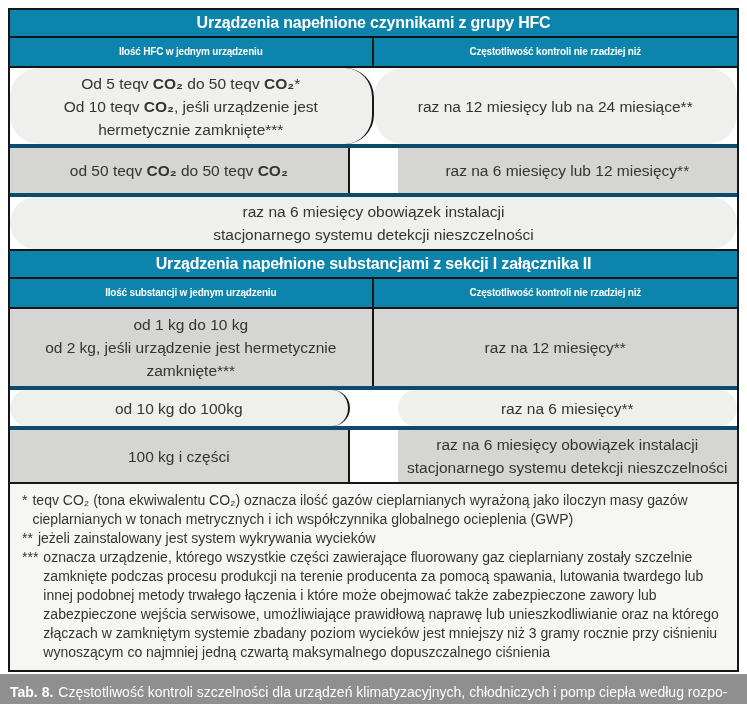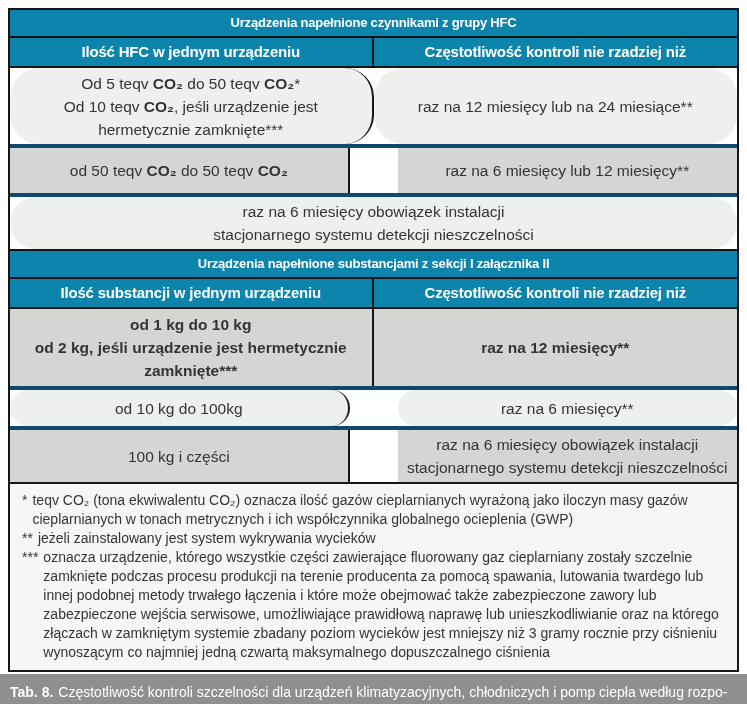--- a/index.html
+++ b/index.html
@@ -18,44 +18,44 @@
     font-family:"Liberation Sans","DejaVu Sans",sans-serif;
   }
   .page{width:747px;height:704px;display:flex;flex-direction:column;}
   .table-wrap{
     margin:8px 8px 0 8px;
     border:2px solid var(--border);
     background:#fff;
   }
   .band-title{
     background:var(--teal);color:#fff;font-weight:bold;text-align:center;
-    font-size:13px;line-height:19px;padding:3px 4px 4px;
+    font-size:16px;line-height:19px;padding:3px 4px 4px;
     border-bottom:2px solid var(--border);letter-spacing:-0.2px;
   }
   .band-title.mid{border-top:2px solid var(--border);}
   .band-cols{display:flex;border-bottom:2px solid var(--border);}
   .hcell{
     flex:1 1 50%;background:var(--teal);color:#fff;font-weight:bold;
-    text-align:center;font-size:15px;line-height:19px;padding:4px 4px 5px;
+    text-align:center;font-size:10px;line-height:19px;padding:4px 4px 5px;
     letter-spacing:-0.2px;
   }
   .hcell.left{border-right:2px solid var(--border);}
   .trow{display:flex;}
   .trow + .trow{border-top:4px solid #0c4a6e;gap:48px;}
   .tcell{
     flex:1 1 50%;display:flex;flex-direction:column;justify-content:center;
     align-items:center;text-align:center;color:var(--text-dark);
     font-size:15.5px;line-height:23px;padding:3px 8px;
   }
   .tcell.left{border-right:2px solid var(--border);}
   .shade-light .tcell{background:var(--row-light);border-radius:29px;}
   .shade-dark  .tcell{background:var(--row-dark);}
   .b{font-weight:bold;}
   .mh76{min-height:76px;} .mh45{min-height:45px;} .mh52{min-height:52px;}
-  .mh77{min-height:77px;font-weight:bold;} .mh36{min-height:36px;} .mh46{min-height:46px;}
+  .mh77{min-height:77px;} .mh36{min-height:36px;} .mh46{min-height:46px;}
   .footnotes{
     border-top:2px solid var(--border);
     background:var(--footnote-bg);
     padding:7px 10px 8px 12px;
     font-size:14px;line-height:19px;color:var(--text-dark);
   }
   .fn{display:flex;}
   .fn .marker{white-space:pre;margin-right:5px;flex:0 0 auto;}
   .fn .fn-text{flex:1 1 auto;}
   .caption{

